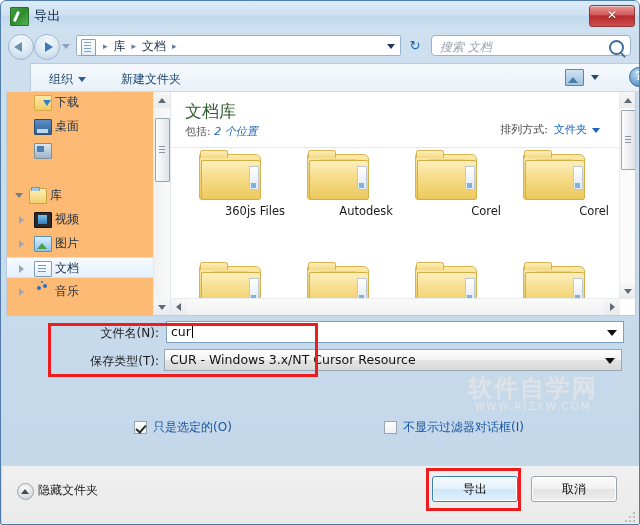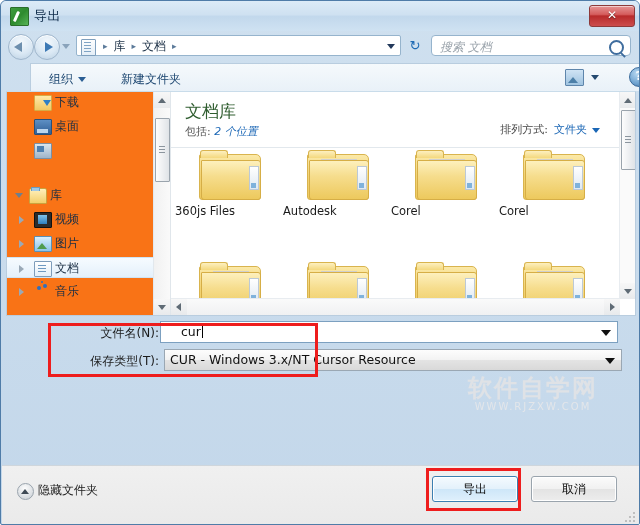--- a/index.html
+++ b/index.html
@@ -164,21 +164,21 @@
   }
 
   
   .explorer{
     position:absolute;left:5px;top:90px;width:630px;height:225px;
     border:1px solid #b9cddf;border-top:1px solid #c9dcea;background:#fff;
     box-sizing:border-box;overflow:hidden;
   }
   .navpane{
     position:absolute;left:0;top:0;width:163px;height:223px;
-    background:#f97316;overflow:hidden;
+    background:#fdba74;overflow:hidden;
   }
   .nav-item{
     position:absolute;left:0;height:21px;width:163px;cursor:pointer;
     font-size:12px;color:#1b2f45;line-height:21px;
   }
   .nav-item.sel{
     background:linear-gradient(to bottom,#f6fbff,#e4f0fb);
     border-top:1px solid #cfe4f5;border-bottom:1px solid #cfe4f5;
     box-sizing:border-box;
   }
@@ -253,21 +253,21 @@
   }
   .arrange b{color:#1a66b5;font-weight:normal;margin-left:6px;cursor:pointer;}
   .arr-caret{
     display:inline-block;margin-left:5px;width:0;height:0;
     border-left:4px solid transparent;border-right:4px solid transparent;
     border-top:5px solid #1a66b5;vertical-align:middle;
   }
   .divline{position:absolute;left:0;top:55px;width:449px;height:1px;background:#e2e8ed;}
 
   .grid{position:absolute;left:0;top:58px;width:449px;height:150px;}
-  .cell{position:absolute;width:110px;text-align:left;cursor:pointer;}
+  .cell{position:absolute;width:110px;text-align:right;cursor:pointer;}
   .folder{
     position:relative;width:62px;height:50px;margin:0 auto;
   }
   .folder .back{
     position:absolute;left:0;top:4px;width:60px;height:44px;
     background:linear-gradient(to bottom,#fbe9a8 0%,#f3d476 45%,#eec95e 100%);
     border:1px solid #d9b44e;border-radius:2px 5px 3px 3px;
   }
   .folder .tab{
     position:absolute;left:1px;top:0;width:26px;height:7px;
@@ -328,23 +328,23 @@
   
   .formblock{position:absolute;left:0;top:320px;width:640px;height:56px;}
   .frow{position:absolute;left:0;width:640px;height:24px;}
   .frow.name{top:0;}
   .frow.type{top:28px;}
   .flabel{
     position:absolute;right:0;top:4px;font-size:12px;color:#1b1b1b;text-align:right;
   }
   .flabel-wrap{position:absolute;left:48px;top:0;width:110px;height:24px;}
   .finput{
-    position:absolute;left:159px;top:0;width:458px;height:22px;
+    position:absolute;left:165px;top:0;width:458px;height:22px;
     background:#fff;border:1px solid #7ca0c0;box-sizing:border-box;
-    font-size:12.5px;color:#111;line-height:20px;padding-left:20px;
+    font-size:12.5px;color:#111;line-height:20px;padding-left:4px;
   }
   .finput .caret{
     display:inline-block;width:1px;height:13px;background:#000;
     vertical-align:-2px;margin-left:1px;
   }
   .fselect{
     position:absolute;left:163px;top:0;width:458px;height:22px;
     background:linear-gradient(to bottom,#fdfdfd 0%,#f3f3f3 48%,#e4e4e4 50%,#d9d9d9 100%);
     border:1px solid #9aa7b3;box-sizing:border-box;
     font-size:12.5px;color:#111;line-height:20px;padding-left:5px;cursor:pointer;
@@ -656,20 +656,30 @@
       </div>
     </div>
   </div>
   <div class="redbox form"></div>
 
   <div class="watermark">
     <div class="wm1">软件自学网</div>
     <div class="wm2">WWW.RJZXW.COM</div>
   </div>
 
+  <div class="optrow">
+    <div class="chkwrap only">
+      <span class="chk on"></span>
+      <span class="chklbl">只是选定的(O)</span>
+    </div>
+    <div class="chkwrap nofilter">
+      <span class="chk"></span>
+      <span class="chklbl">不显示过滤器对话框(I)</span>
+    </div>
+  </div>
 
   <div class="footer">
     <div class="hidefolders">
       <span class="hf-circle"></span>
       <span class="hf-lbl">隐藏文件夹</span>
     </div>
     <div class="btn export">导出</div>
     <div class="btn cancel">取消</div>
     <div class="grip">
       <i style="left:8px;top:0"></i>

